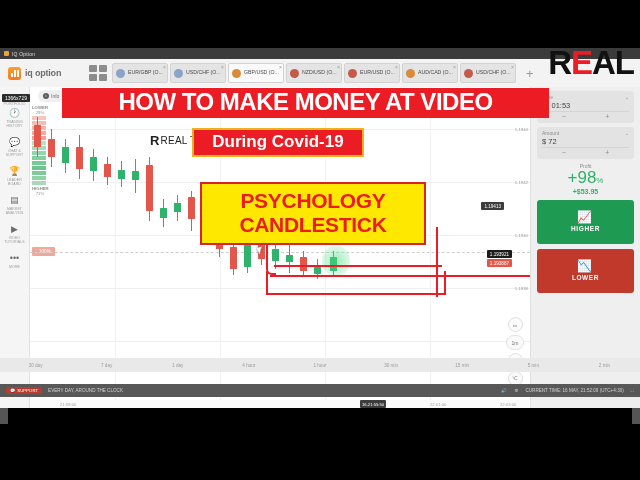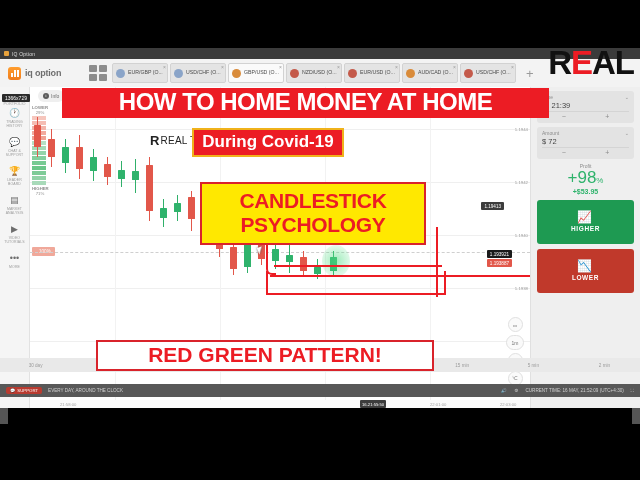--- a/index.html
+++ b/index.html
@@ -95,21 +95,21 @@
   .tf{flex:1;text-align:center;font-size:4.6px;color:#9b9b9b;}
   .statusbar{position:absolute;left:0;top:336px;width:640px;height:13px;background:#585858;display:flex;align-items:center;padding:0 6px;box-sizing:border-box;color:#cfcfcf;font-size:4.6px;}
   .supp{background:#b93b30;color:#fff;font-size:4.3px;border-radius:2px;padding:1px 4px;display:flex;align-items:center;gap:2px;margin-right:6px;}
   .sb-right{margin-left:auto;display:flex;align-items:center;gap:7px;}
 
   .toolcol{position:absolute;right:6px;bottom:22px;display:flex;flex-direction:column;gap:3px;align-items:center;}
   .tcb{width:13px;height:13px;border-radius:50%;background:#fafafa;border:1px solid #e0e0e0;display:flex;align-items:center;justify-content:center;font-size:5px;color:#777;}
 
   
   .ov-title{position:absolute;left:62px;top:88px;width:487px;background:#ec1c24;color:#fff;font-weight:700;font-size:24px;letter-spacing:-.5px;text-align:center;padding:2px 0 4px;box-sizing:border-box;line-height:1;}
-  .ov-covid{position:absolute;left:192px;top:128px;width:152px;background:#ec1c24;border:2px solid #f0b21b;color:#fff;font-weight:700;font-size:17px;text-align:center;padding:3px 0 5px;box-sizing:border-box;line-height:1;}
+  .ov-covid{position:absolute;left:192px;top:128px;width:172px;background:#ec1c24;border:2px solid #f0b21b;color:#fff;font-weight:700;font-size:17px;text-align:center;padding:3px 0 5px;box-sizing:border-box;line-height:1;}
   .ov-cs{position:absolute;left:200px;top:182px;width:226px;background:#ffe800;border:2px solid #d9232b;padding:5px 0 7px;box-sizing:border-box;text-align:center;}
   .ov-cs div{color:#ec1c24;font-weight:700;font-size:21px;line-height:1.12;letter-spacing:-.3px;}
   .ov-rg{position:absolute;left:96px;top:340px;width:338px;background:#fff;border:2px solid #d9232b;color:#ec1c24;font-weight:700;font-size:21px;text-align:center;padding:2px 0 4px;box-sizing:border-box;line-height:1;}
 
   .logo-real{position:absolute;right:6px;top:46px;font-size:33px;font-weight:700;color:#111;letter-spacing:-1px;line-height:1;font-family:"Liberation Sans",sans-serif;}
   .logo-real .acc{color:#ec1c24;}
 
   .mark-red{position:absolute;border:2px solid #ec1c24;}
   .disclaimer{position:absolute;left:0;top:408px;width:640px;text-align:center;color:#fff;font-size:11px;}
   .topband{position:absolute;left:0;top:0;width:640px;height:48px;background:#000;}
@@ -383,21 +383,21 @@
       </div>
 
       <div class="rpanel">
         <div class="card">
           <div class="hd">
             <span>Time</span>
             <span>⌄</span>
           </div>
           <div class="val">
             <span style="font-size:6px">🕐</span>
-            <span>21:39</span>
+            <span>01:53</span>
           </div>
           <div class="steps">
             <span>−</span>
             <span>+</span>
           </div>
         </div>
         <div class="card">
           <div class="hd">
             <span>Amount</span>
             <span>⌄</span>
@@ -455,23 +455,22 @@
           <span>⛶</span>
         </span>
       </div>
 
       <div style="position:absolute;left:2px;top:46px;background:#2b2b2b;color:#fff;font-size:5px;padding:1px 3px;border-radius:1px">1366x729</div>
       <div style="position:absolute;left:22px;top:45px;color:#6b6b6b;font-size:7px">×</div>
     </div>
   </div>
 
   <div class="logo-real">R<span class="acc">E</span>AL</div>
-  <div class="ov-title">HOW TO HOME MONEY AT HOME</div>
+  <div class="ov-title">HOW TO MAKE MONEY AT VIDEO</div>
   <div class="ov-covid">During Covid-19</div>
   <div class="ov-cs">
+    <div>PSYCHOLOGY</div>
     <div>CANDLESTICK</div>
-    <div>PSYCHOLOGY</div>
   </div>
-  <div class="ov-rg">RED GREEN PATTERN!</div>
 
   <div class="bar-side" style="left:0"></div>
   <div class="bar-side" style="right:0"></div>
 </div>
 
 </body></html>

